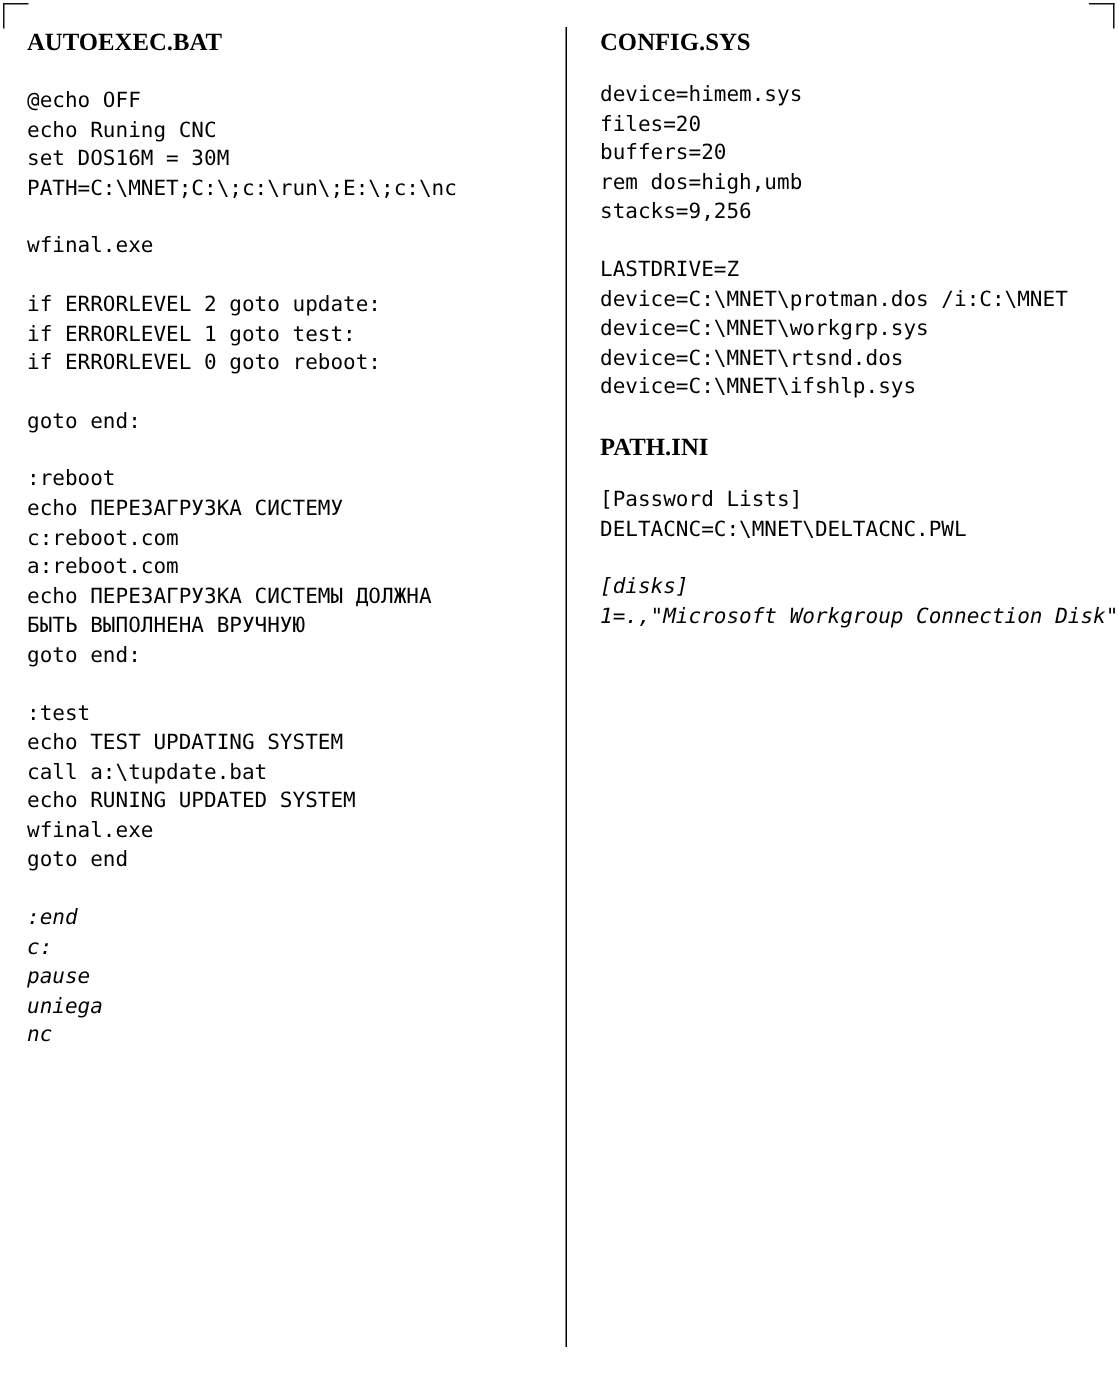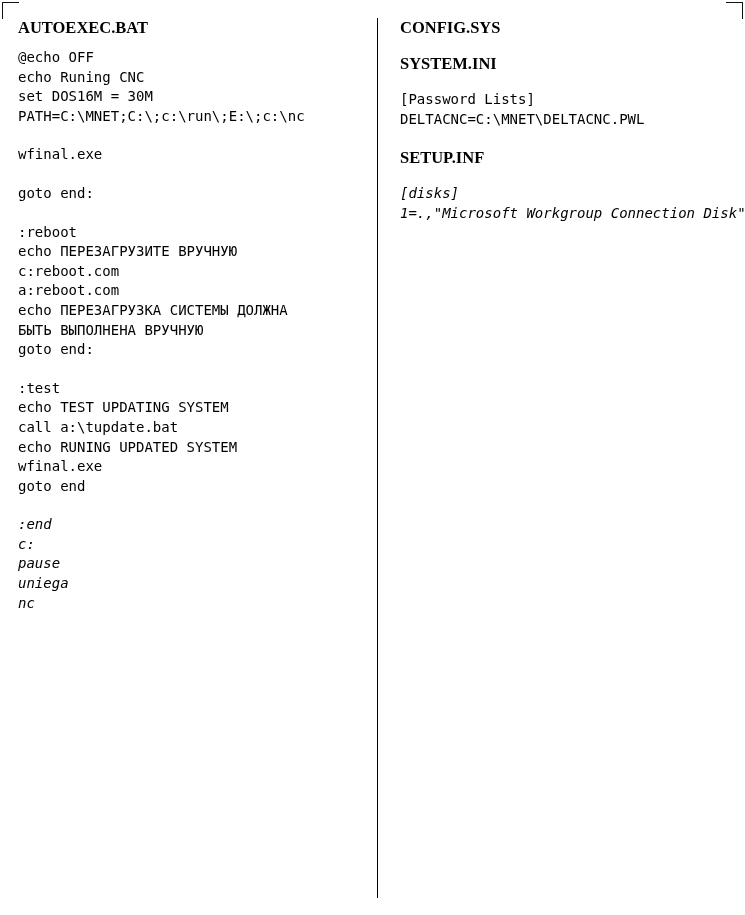--- a/index.html
+++ b/index.html
@@ -56,21 +56,21 @@
   .col-right {
     width: 368px;
     padding-left: 22px;
     padding-right: 8px;
     border-left: 1px solid #000;
     min-height: 880px;
   }
   .doc-title {
     font-size: 16.5px;
     line-height: 20px;
-    margin: 0 0 10px 0;
+    margin: 0 0 20px 0;
     font-family: "Liberation Serif", serif;
     white-space: pre;
   }
   .section-title {
     font-size: 16.5px;
     line-height: 20px;
     margin: 0 0 16px 0;
     white-space: pre;
   }
   .block {
@@ -95,23 +95,26 @@
   <div class="columns">
 
     <div class="col col-left">
       <h1 class="doc-title">AUTOEXEC.BAT</h1>
 
       <pre class="block">@echo OFF
 echo Runing CNC
 set DOS16M = 30M
 PATH=C:\MNET;C:\;c:\run\;E:\;c:\nc</pre>
       <pre class="block">wfinal.exe</pre>
+      <pre class="block">if ERRORLEVEL 2 goto update:
+if ERRORLEVEL 1 goto test:
+if ERRORLEVEL 0 goto reboot:</pre>
       <pre class="block">goto end:</pre>
       <pre class="block">:reboot
-echo ПЕРЕЗАГРУЗИТЕ ВРУЧНУЮ
+echo ПЕРЕЗАГРУЗКА СИСТЕМУ
 c:reboot.com
 a:reboot.com
 echo ПЕРЕЗАГРУЗКА СИСТЕМЫ ДОЛЖНА
 БЫТЬ ВЫПОЛНЕНА ВРУЧНУЮ
 goto end:</pre>
       <pre class="block">:test
 echo TEST UPDATING SYSTEM
 call a:\tupdate.bat
 echo RUNING UPDATED SYSTEM
 wfinal.exe
@@ -119,25 +122,34 @@
       <pre class="block">:end
 c:
 pause
 uniega
 nc</pre>
     </div>
 
     <div class="col col-right">
 
       <h1 class="section-title">CONFIG.SYS</h1>
+      <pre class="block">device=himem.sys
+files=20
+buffers=20
+rem dos=high,umb
+stacks=9,256</pre>
+      <pre class="block">LASTDRIVE=Z
+device=C:\MNET\protman.dos /i:C:\MNET
+device=C:\MNET\workgrp.sys
+device=C:\MNET\rtsnd.dos
+device=C:\MNET\ifshlp.sys</pre>
 
-      <h1 class="section-title">SYSTEM.INI</h1>
+      <h1 class="section-title">PATH.INI</h1>
       <pre class="block">[Password Lists]
 DELTACNC=C:\MNET\DELTACNC.PWL</pre>
 
-      <h1 class="section-title">SETUP.INF</h1>
       <pre class="block">[disks]
 1=.,"Microsoft Workgroup Connection Disk",disk1</pre>
 
     </div>
 
   </div>
 </div>
 
 </body></html>

